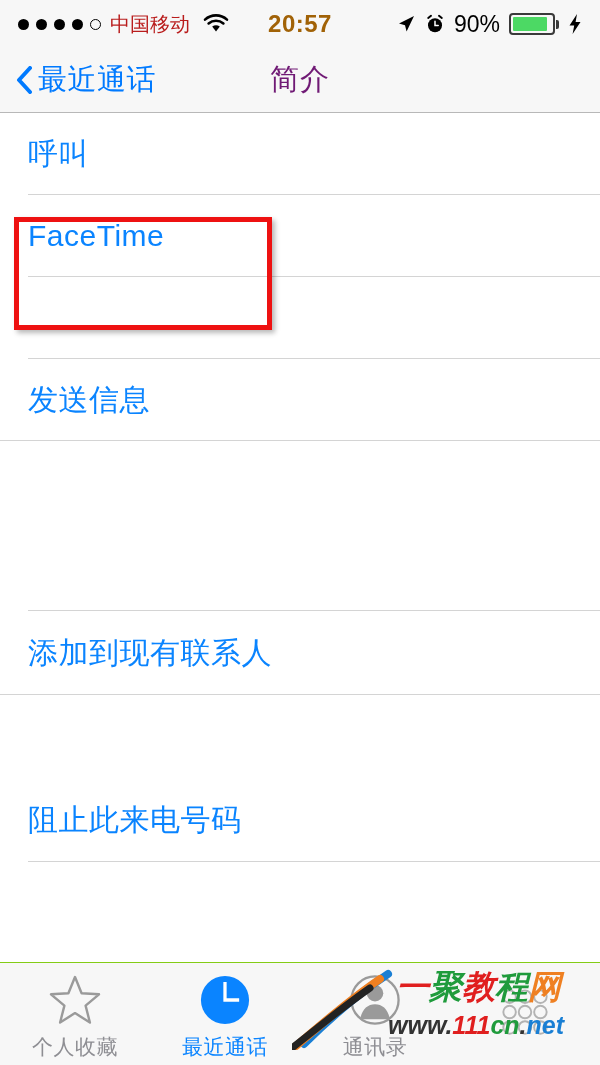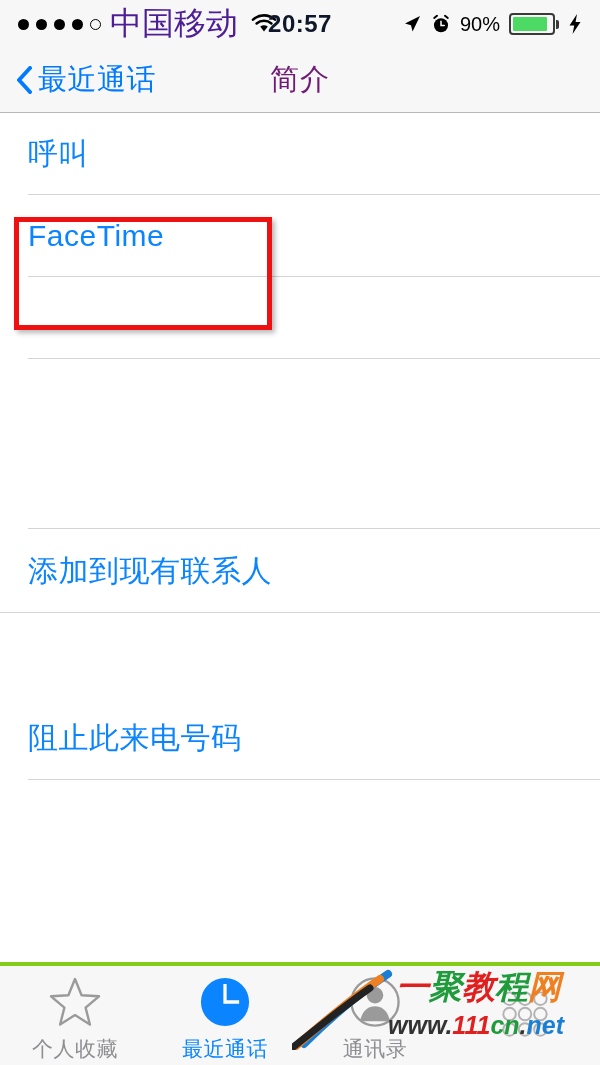--- a/index.html
+++ b/index.html
@@ -22,35 +22,35 @@
     background:#f7f7f7;
     display:flex; align-items:center;
     padding:0 18px;
     position:relative;
     flex:0 0 auto;
   }
   .sb-left { display:flex; align-items:center; gap:9px; }
   .dots { display:flex; align-items:center; gap:7px; }
   .dot { width:11px; height:11px; border-radius:50%; background:#000; }
   .dot.hollow { background:transparent; border:1.6px solid #000; }
-  .carrier { font-size:32px; color:#4c1d95; letter-spacing:0px; }
+  .carrier { font-size:20px; color:#b91c1c; letter-spacing:0px; }
   .wifi { width:26px; height:20px; position:relative; margin-left:4px; }
   .sb-center {
     position:absolute; left:0; right:0; top:0; bottom:0;
     display:flex; align-items:center; justify-content:center;
     pointer-events:none;
   }
-  .clock-text { font-size:24px; font-weight:bold; color:#0f172a; letter-spacing:0.5px; }
+  .clock-text { font-size:24px; font-weight:bold; color:#a16207; letter-spacing:0.5px; }
   .sb-right {
     margin-left:auto; display:flex; align-items:center; gap:9px;
     position:relative; z-index:2;
   }
   .loc-arrow { width:20px; height:20px; }
   .alarm { width:20px; height:20px; }
-  .batt-pct { font-size:20px; color:#000; }
+  .batt-pct { font-size:23px; color:#000; }
   .battery { display:flex; align-items:center; }
   .batt-body {
     width:46px; height:22px; border:2px solid #3a3a3a;
     border-radius:4px; padding:2px; display:flex;
   }
   .batt-fill { height:100%; background:#4cd964; border-radius:1px; }
   .batt-cap { width:3px; height:9px; background:#3a3a3a; border-radius:0 2px 2px 0; margin-left:1px; }
   .bolt { width:14px; height:22px; }
 
   
@@ -111,21 +111,21 @@
     border:5px solid #ee1111;
     box-shadow:3px 3px 5px rgba(0,0,0,0.28);
     pointer-events:none;
     z-index:5;
   }
 
   
   .tab-bar {
     height:103px;
     background:#f7f7f7;
-    border-top:4px solid #84cc16;
+    border-top:1px solid #84cc16;
     display:flex;
     flex:0 0 auto;
     position:relative;
   }
   .tab {
     flex:1 1 0;
     display:flex; flex-direction:column;
     align-items:center; justify-content:center;
     gap:6px;
     cursor:pointer;
@@ -221,20 +221,24 @@
       <div class="row" style="height:82px;">
         <span class="row-label">呼叫</span>
         <span class="sep"></span>
       </div>
       <div class="row" style="height:82px;">
         <span class="row-label">FaceTime</span>
         <span class="sep"></span>
       </div>
       <div class="row" style="height:82px;">
         <span class="sep"></span>
+      </div>
+      <div class="row" style="height:82px;">
+        <span class="row-label">发送信息</span>
+        <span class="sep full"></span>
       </div>
     </div>
 
     <div class="gap" style="height:86px;"></div>
 
     <div class="group">
       <div class="row" style="height:84px;">
         <span class="sep"></span>
       </div>
       <div class="row" style="height:84px;">

